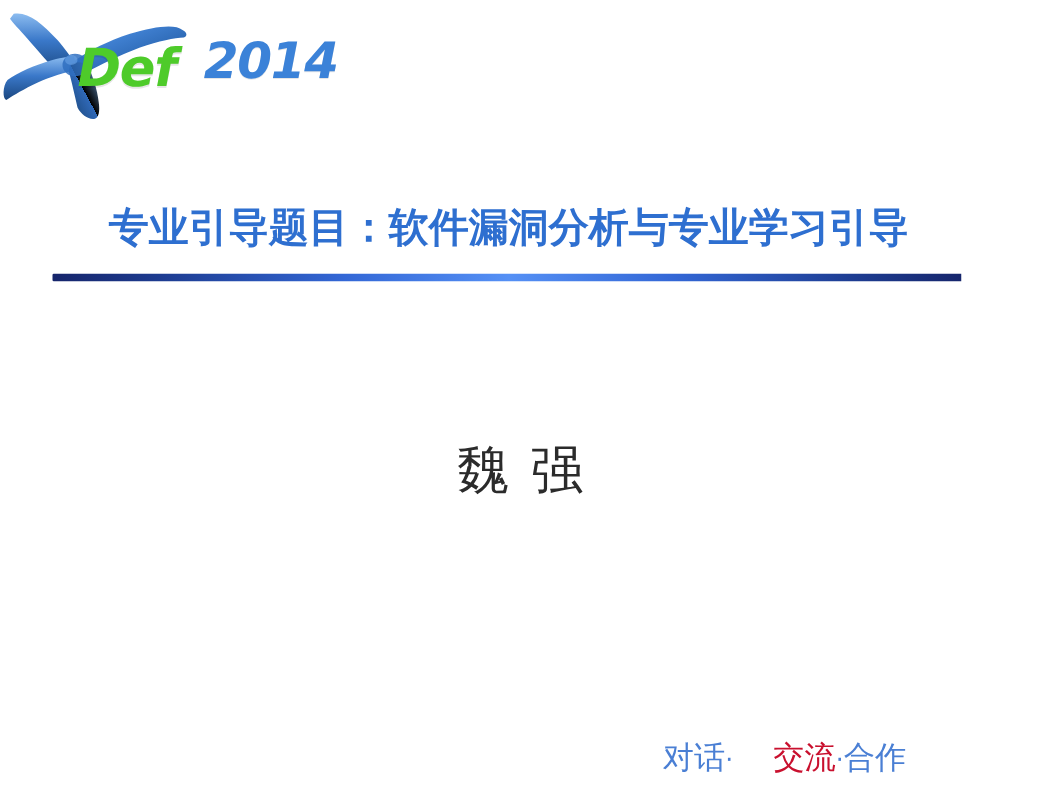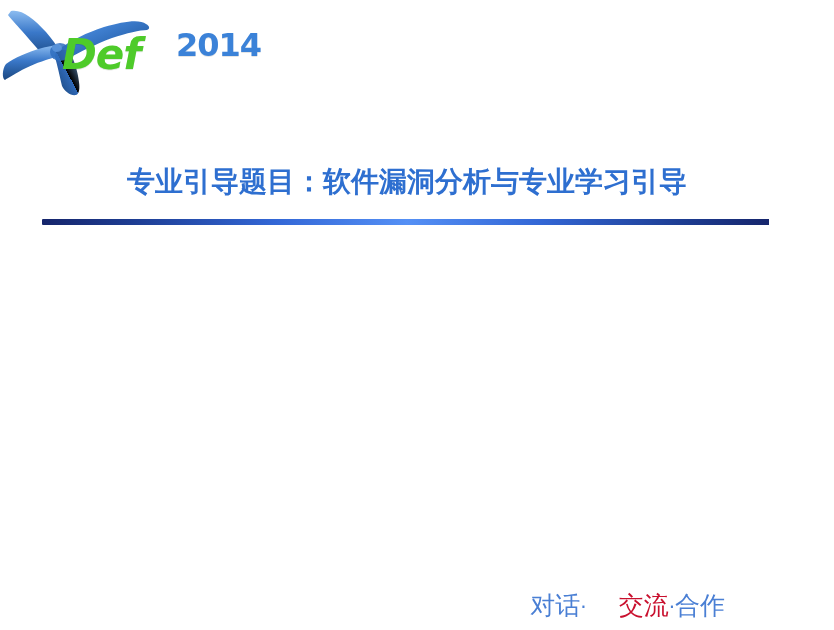--- a/index.html
+++ b/index.html
@@ -47,40 +47,41 @@
     font-style: italic;
     color: #4CC game;
   }
   .logo-def {
     color: #4ECB2A;
     letter-spacing: -1px;
     text-shadow: 0px 1px 0px rgba(0,0,0,0.10);
   }
   .logo-year {
     position: absolute;
-    left: 176px;
+    left: 163px;
     top: 26px;
     font-family: "DejaVu Sans", sans-serif;
-    font-size: 32px;
+    font-size: 40px;
     font-weight: bold;
+    font-style: italic;
     color: #3B82D8;
     letter-spacing: -1px;
     text-shadow: 0px 1px 0px rgba(0,0,0,0.10);
   }
 
   
   .title-wrap {
     position: absolute;
     left: 42px;
     top: 160px;
     width: 730px;
   }
   .slide-title {
     font-family: "DejaVu Sans", "Liberation Sans", sans-serif;
-    font-size: 28px;
+    font-size: 32px;
     font-weight: bold;
     color: #2E6FD0;
     text-align: center;
     line-height: 44px;
     white-space: nowrap;
     letter-spacing: 0px;
   }
   .title-rule {
     margin-top: 15px;
     width: 730px;
@@ -176,18 +177,19 @@
 
     <div class="logo-def">Def</div>
     <div class="logo-year">2014</div>
   </div>
 
   <div class="title-wrap">
     <div class="slide-title">专业引导题目：软件漏洞分析与专业学习引导</div>
     <div class="title-rule"></div>
   </div>
 
+  <div class="presenter">魏 强</div>
 
   <div class="footer-slogan">
     <span class="seg-blue">对话</span><span class="seg-dot">·</span><span class="seg-red">交流</span><span class="seg-dot">·</span><span class="seg-blue">合作</span>
   </div>
 
 </div>
 
 </body></html>

